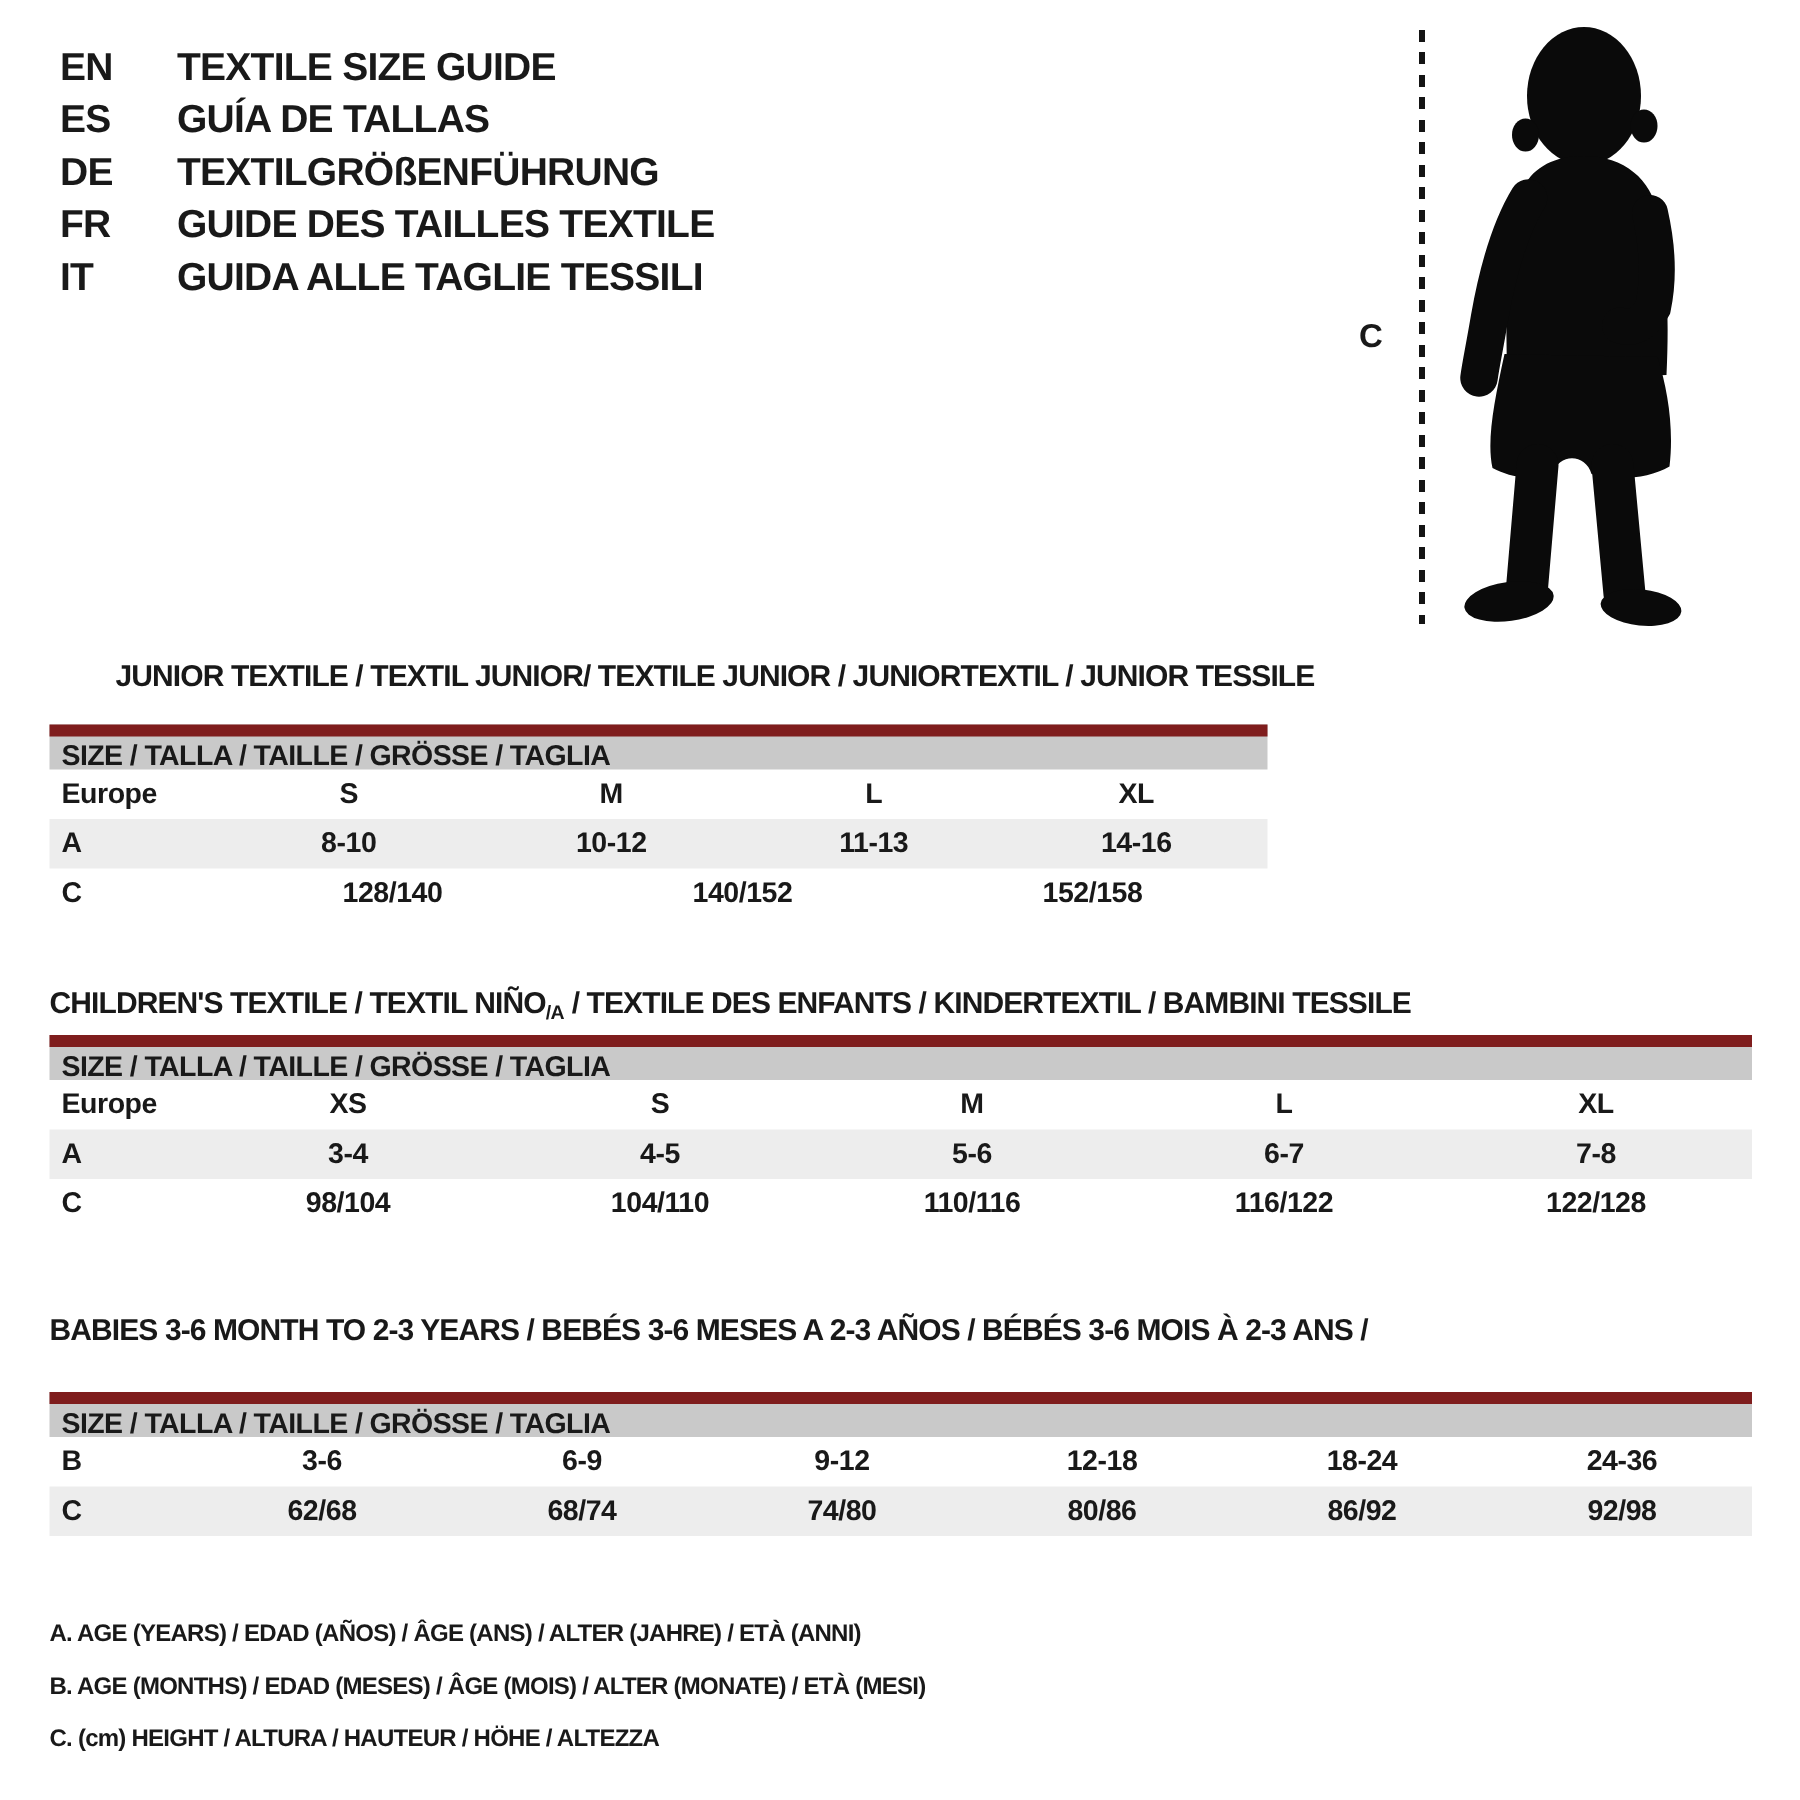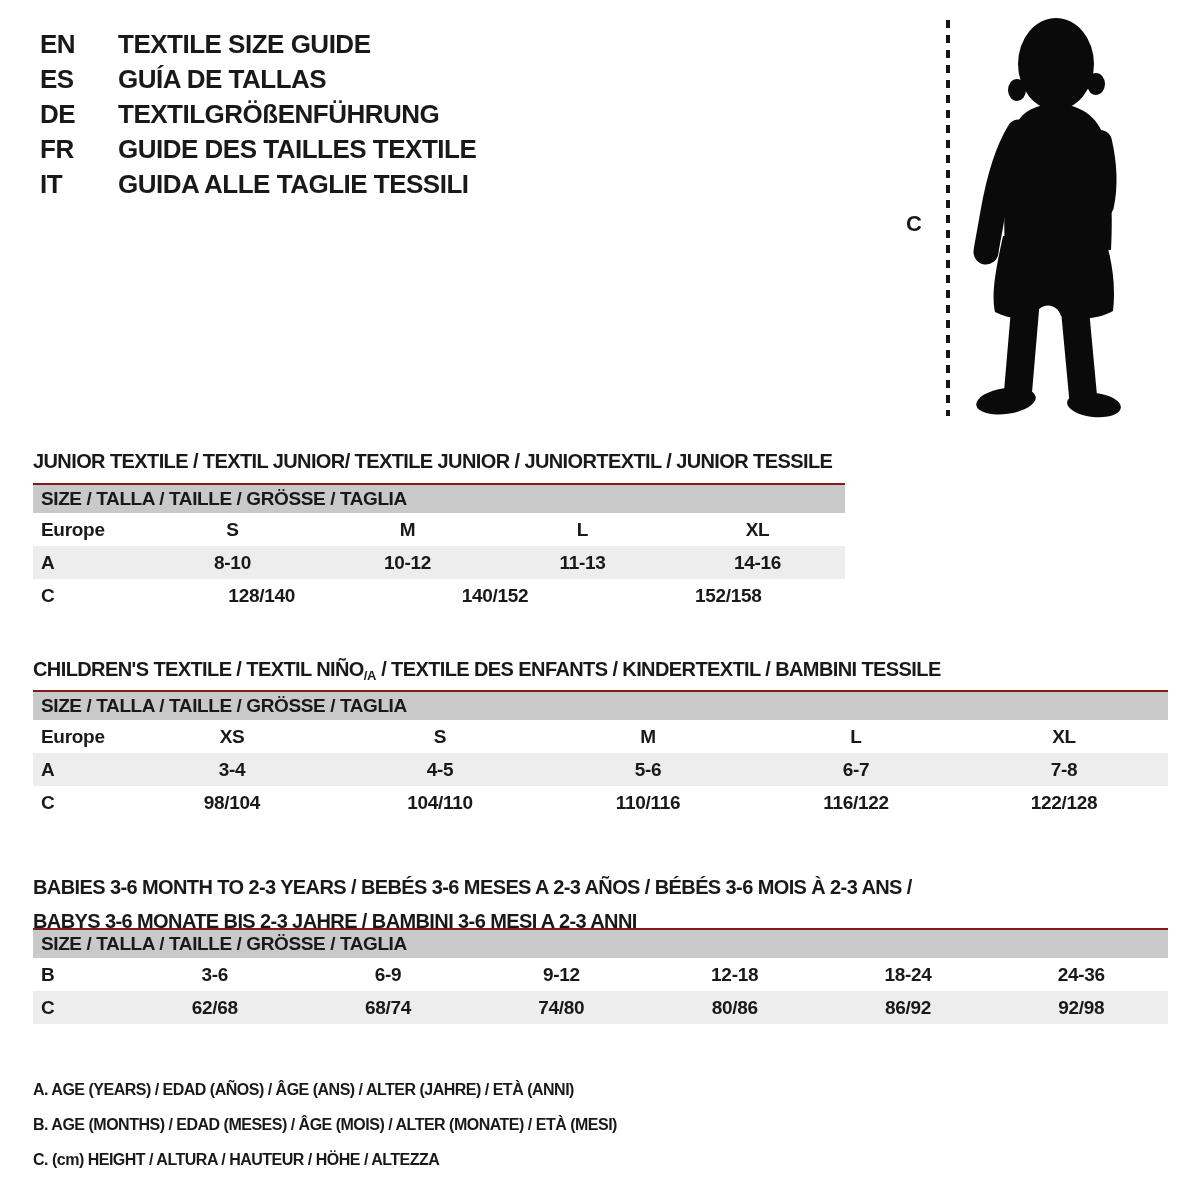--- a/index.html
+++ b/index.html
@@ -17,33 +17,33 @@
   
   .dash-line {
     position:absolute; left:946px; top:20px; width:4px; height:396px;
     background:repeating-linear-gradient(to bottom, #141414 0 8px, transparent 8px 15px);
   }
   .c-label { position:absolute; left:906px; top:211px; font-size:22px; }
   .baby-svg { position:absolute; left:963px; top:12px; }
 
   
   .section-title { position:absolute; left:33px; font-size:20px; letter-spacing:-0.6px; white-space:nowrap; }
-  .title-junior { top:433px; }
+  .title-junior { top:423px;margin-left:44px; }
   .title-children { top:641px; }
   .title-babies { top:853px; line-height:34px; }
   .subscr { font-size:13px; vertical-align:-4px; letter-spacing:-0.3px; }
 
   
   .size-table { position:absolute; left:33px; }
   .tbl-junior { top:483px; width:812px; }
   .tbl-children { top:690px; width:1135px; }
   .tbl-babies { top:928px; width:1135px; }
   .band {
     box-sizing:border-box; height:30px; line-height:27px; background:#c9c9c9;
-    border-top:2px solid #7f1d1d; padding-left:8px; font-size:19px; letter-spacing:-0.4px;
+    border-top:8px solid #7f1d1d; padding-left:8px; font-size:19px; letter-spacing:-0.4px;
   }
   .trow { display:flex; height:33px; line-height:33px; font-size:19px; letter-spacing:-0.3px; }
   .trow.shaded { background:#ededed; }
   .tlabel { box-sizing:border-box; padding-left:8px; }
   .tbl-junior .tlabel { width:112px; }
   .tbl-children .tlabel, .tbl-babies .tlabel { width:95px; }
   .tcell { flex:1; text-align:center; }
 
   
   .legend { position:absolute; left:33px; top:1072px; font-size:16px; line-height:35px; letter-spacing:-0.5px; }
@@ -148,21 +148,20 @@
       <span class="tcell">98/104</span>
       <span class="tcell">104/110</span>
       <span class="tcell">110/116</span>
       <span class="tcell">116/122</span>
       <span class="tcell">122/128</span>
     </div>
   </div>
 
   <h2 class="section-title title-babies">
     <div>BABIES 3-6 MONTH TO 2-3 YEARS / BEBÉS 3-6 MESES A 2-3 AÑOS / BÉBÉS 3-6 MOIS À 2-3 ANS /</div>
-    <div>BABYS 3-6 MONATE BIS 2-3 JAHRE / BAMBINI 3-6 MESI A 2-3 ANNI</div>
   </h2>
   <div class="size-table tbl-babies">
     <div class="band">SIZE / TALLA / TAILLE / GRÖSSE / TAGLIA</div>
     <div class="trow">
       <span class="tlabel">B</span>
       <span class="tcell">3-6</span>
       <span class="tcell">6-9</span>
       <span class="tcell">9-12</span>
       <span class="tcell">12-18</span>
       <span class="tcell">18-24</span>

